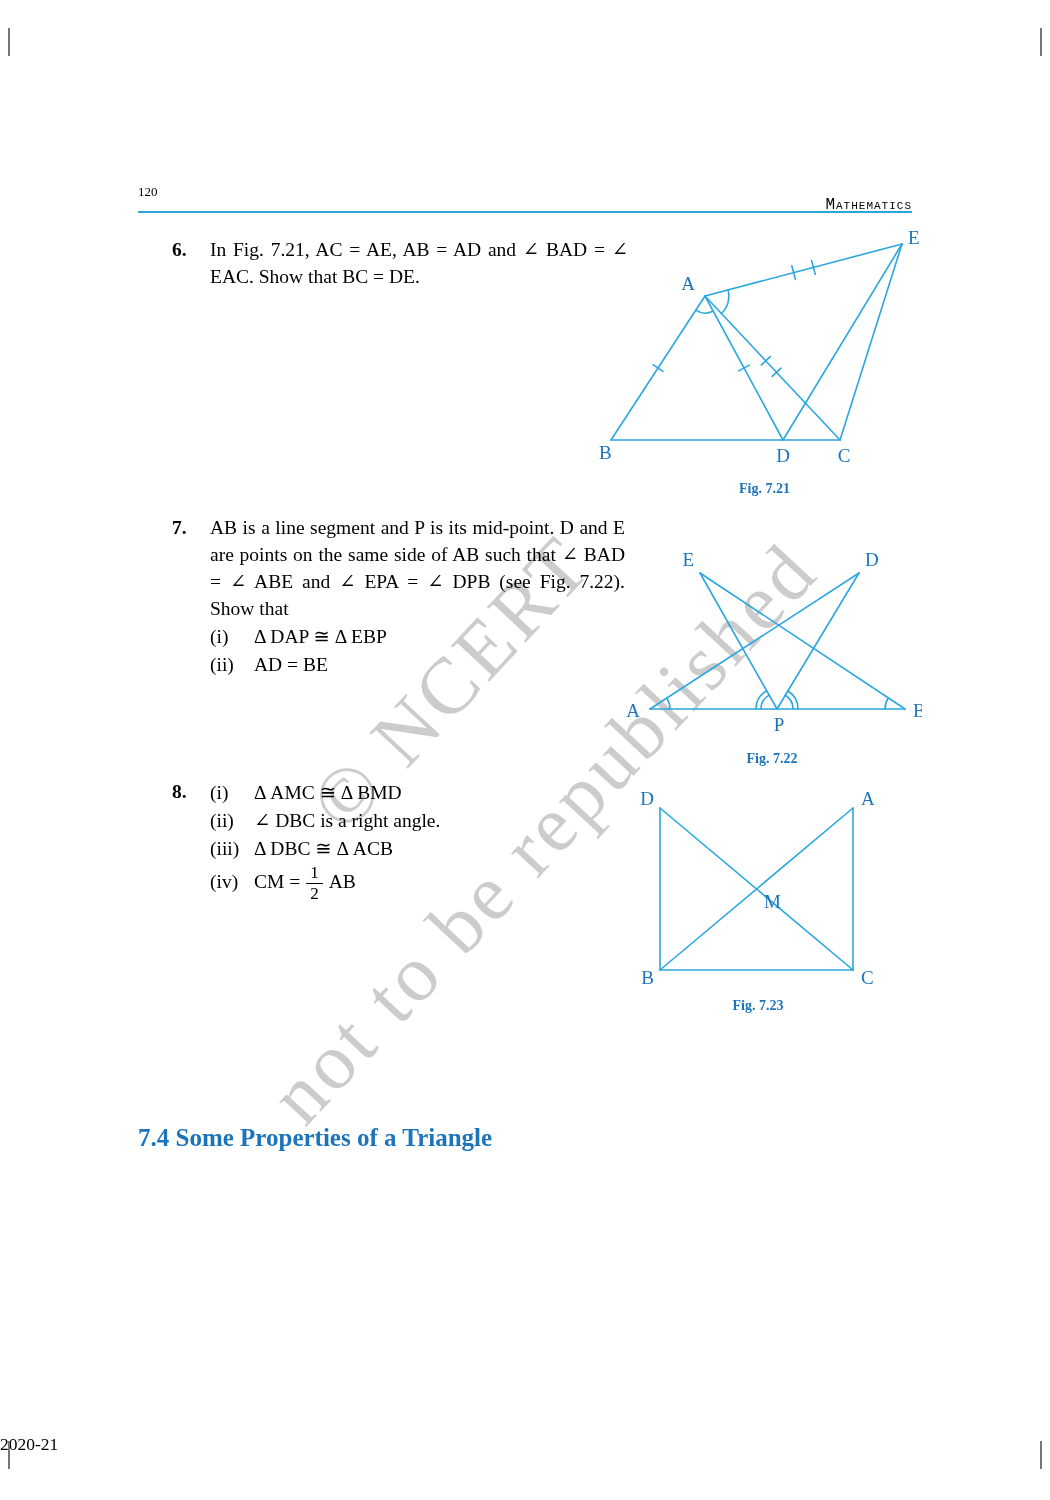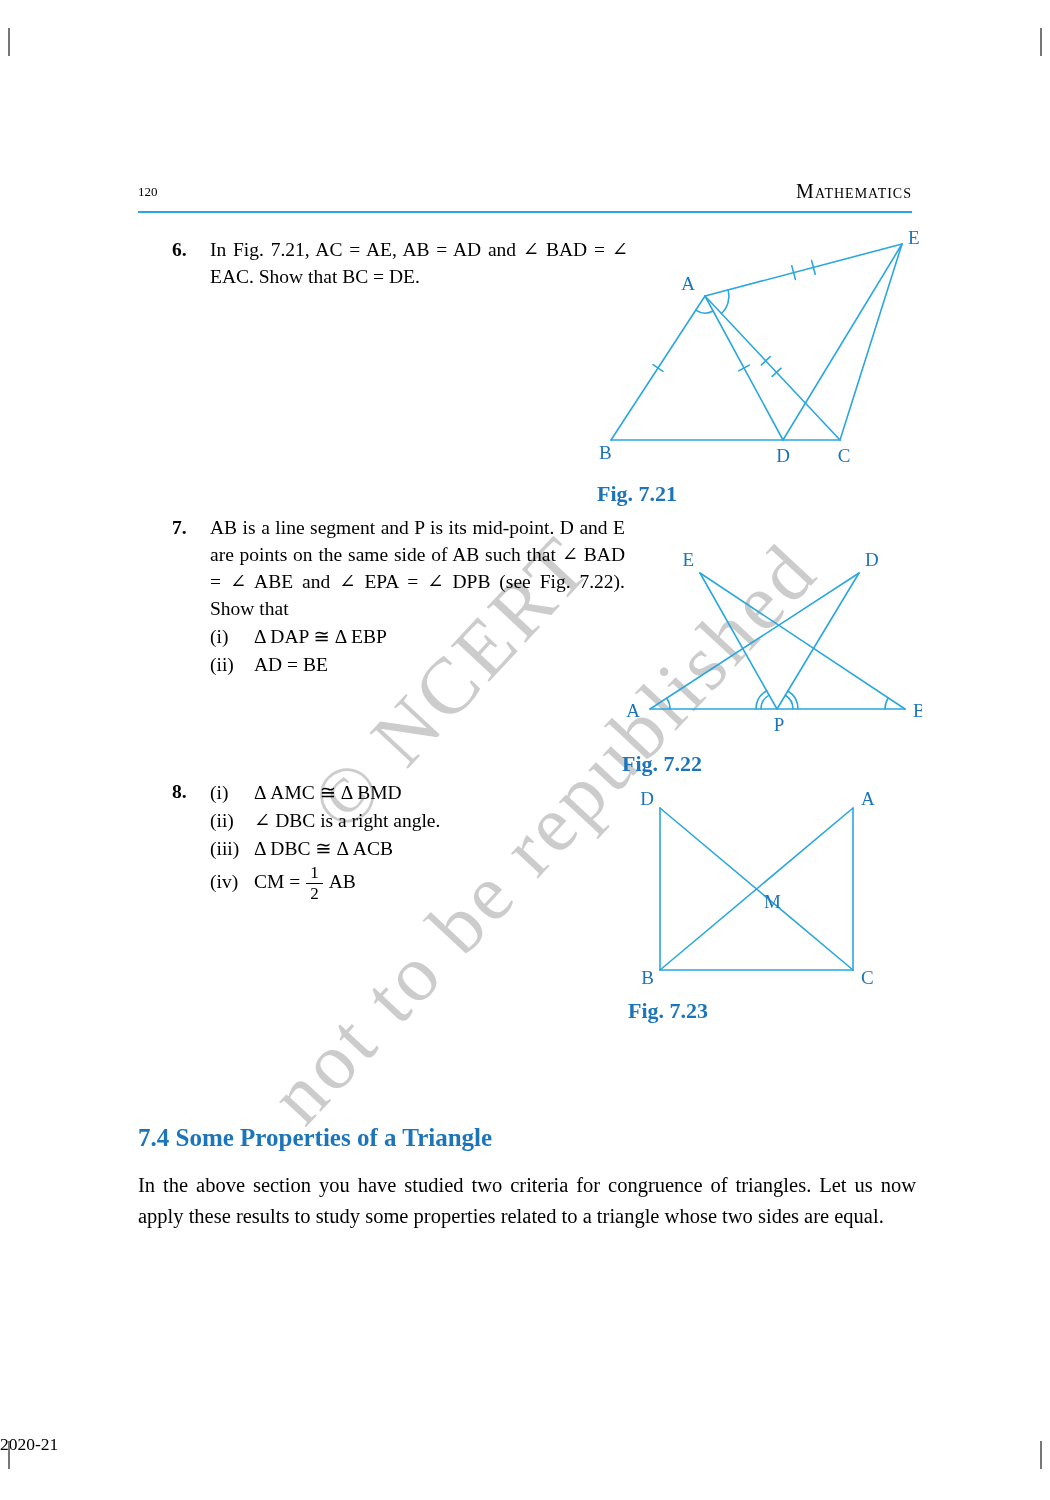--- a/index.html
+++ b/index.html
@@ -6,38 +6,38 @@
   .page{position:relative;width:1050px;height:1500px;background:#ffffff;margin:0 auto;
         font-family:"Liberation Serif","DejaVu Serif",serif;color:#000;overflow:hidden;}
   .crop{position:absolute;width:1.5px;height:28px;background:#777;z-index:2;}
   
   .wm{position:absolute;z-index:0;color:#8f8f8f;opacity:0.45;white-space:nowrap;
       font-family:"Liberation Serif","DejaVu Serif",serif;letter-spacing:4px;}
   .wm1{font-size:80px;left:268px;top:638px;transform:rotate(-47deg);}
   .wm2{font-size:80px;left:165px;top:788px;transform:rotate(-47deg);}
   
   .pagenum{position:absolute;left:138px;top:184px;font-size:13px;z-index:1;}
-  .subject{position:absolute;right:138px;top:180px;font-size:20px;z-index:1;
-           font-variant:small-caps;letter-spacing:1px;}
+  .subject{position:absolute;right:138px;top:196px;font-size:16px;z-index:1;
+           font-variant:small-caps;letter-spacing:1px;font-family:Liberation Mono, monospace;}
   .rule{position:absolute;left:138px;top:211px;width:774px;height:2px;background:#2BA7DF;z-index:1;}
   
   .ex{position:absolute;font-size:19.5px;line-height:27px;z-index:1;}
   .ex .num{position:absolute;left:0;top:0;font-weight:bold;}
   .extext{margin-left:38px;text-align:justify;}
   .item{margin-left:38px;margin-top:1px;}
   .ilabel{display:inline-block;min-width:44px;}
   .frac{display:inline-flex;flex-direction:column;text-align:center;vertical-align:middle;
         font-size:17px;line-height:1.15;margin:0 6px;}
   .frac .fnum{border-bottom:1.4px solid #000;padding:0 4px;}
   
   .fig{position:absolute;z-index:1;margin:0;}
   .fig svg{display:block;}
   .fig .lines line,.fig .lines path{stroke:#2BA7DF;stroke-width:1.6;fill:none;stroke-linecap:round;}
   .fig text{fill:#1C75BB;font-size:19px;font-family:"Liberation Serif","DejaVu Serif",serif;}
-  .fig figcaption{text-align:left;color:#1C75BB;font-weight:bold;font-size:22px;margin-top:8px;}
+  .fig figcaption{text-align:center;color:#1C75BB;font-weight:bold;font-size:14px;margin-top:8px;}
   
   .heading{position:absolute;left:138px;top:1124px;font-size:25px;font-weight:bold;color:#1C75BB;z-index:1;}
   .bodytext{position:absolute;left:138px;top:1170px;width:778px;font-size:20.5px;line-height:31px;
             text-align:justify;z-index:1;}
   .footer{position:absolute;left:0;top:1434px;width:100%;text-align:left;font-size:17.5px;z-index:1;}
 </style>
 </head>
 <body>
 
 <div class="page">
@@ -159,17 +159,16 @@
         <text x="233" y="15">A</text>
         <text x="26" y="194" text-anchor="end">B</text>
         <text x="233" y="194">C</text>
         <text x="136" y="118">M</text>
       </g>
     </svg>
     <figcaption>Fig. 7.23</figcaption>
   </figure>
 
   <div class="heading">7.4 Some Properties of a Triangle</div>
-  <div class="bodytext">In the above section you have studied two criteria for congruence of triangles. Let us now apply these results to study some properties related to a triangle whose two sides are equal.</div>
 
   <div class="footer">2020-21</div>
 
 </div>
 
 </body></html>

